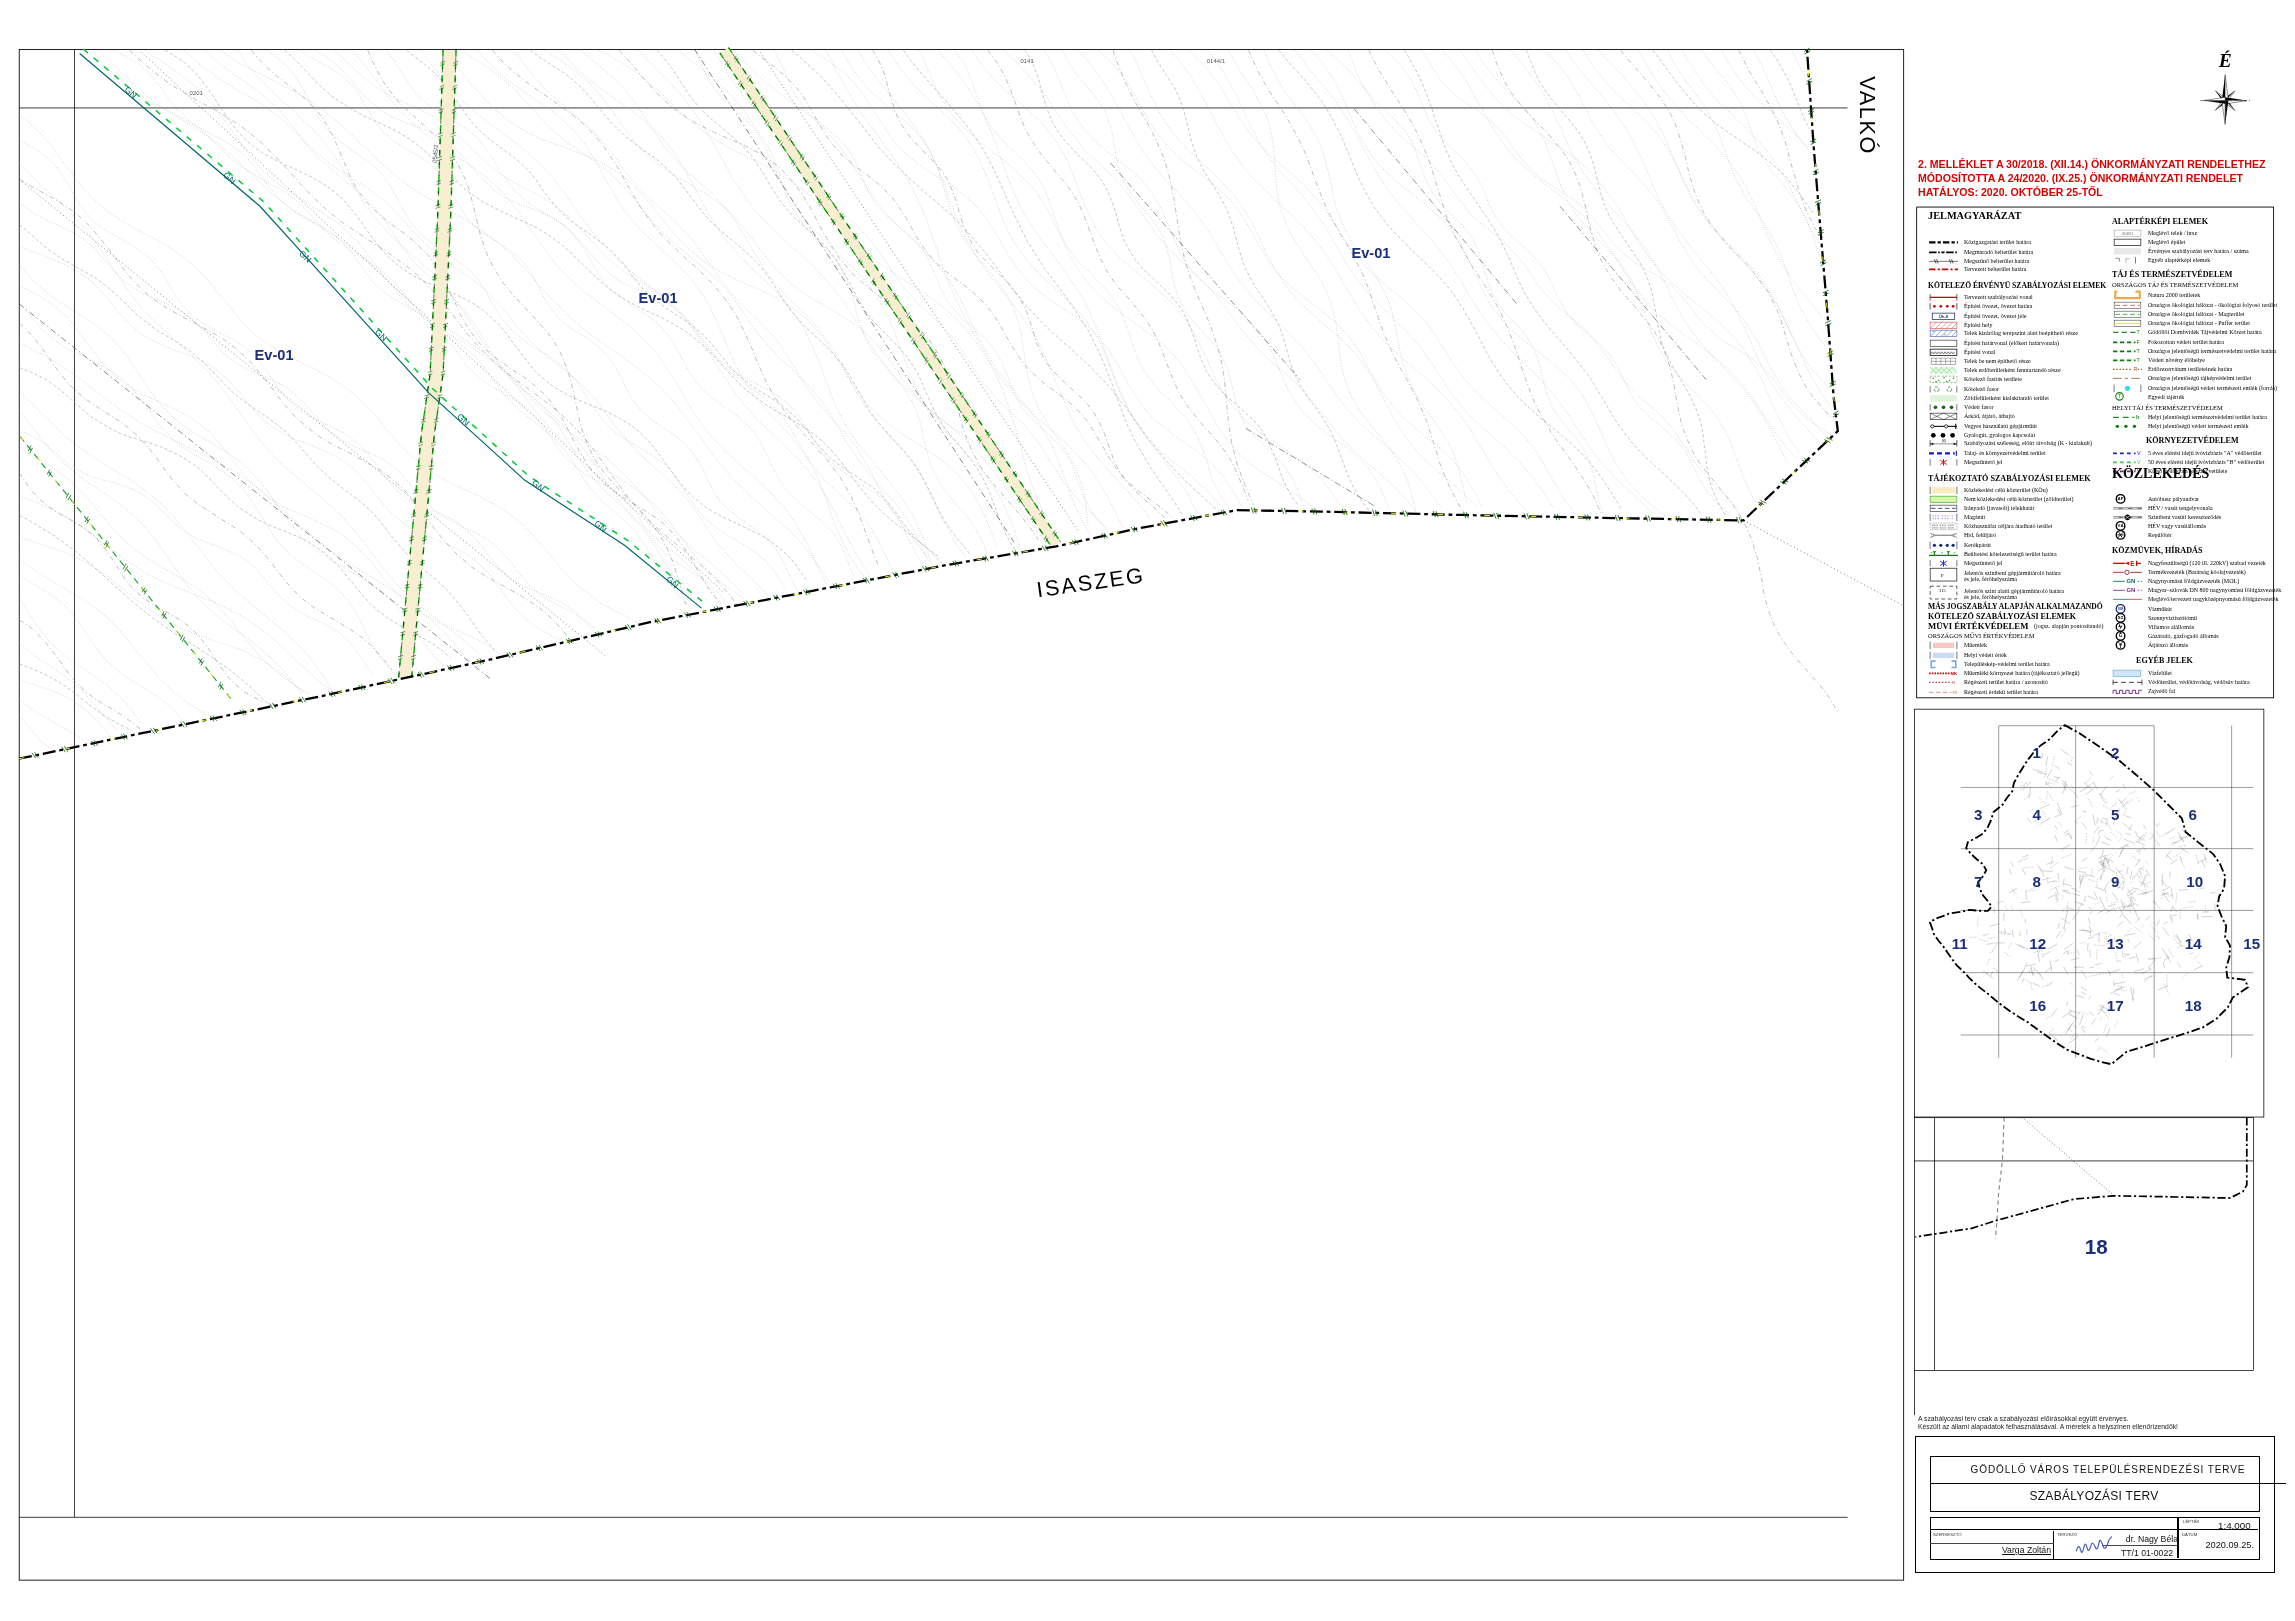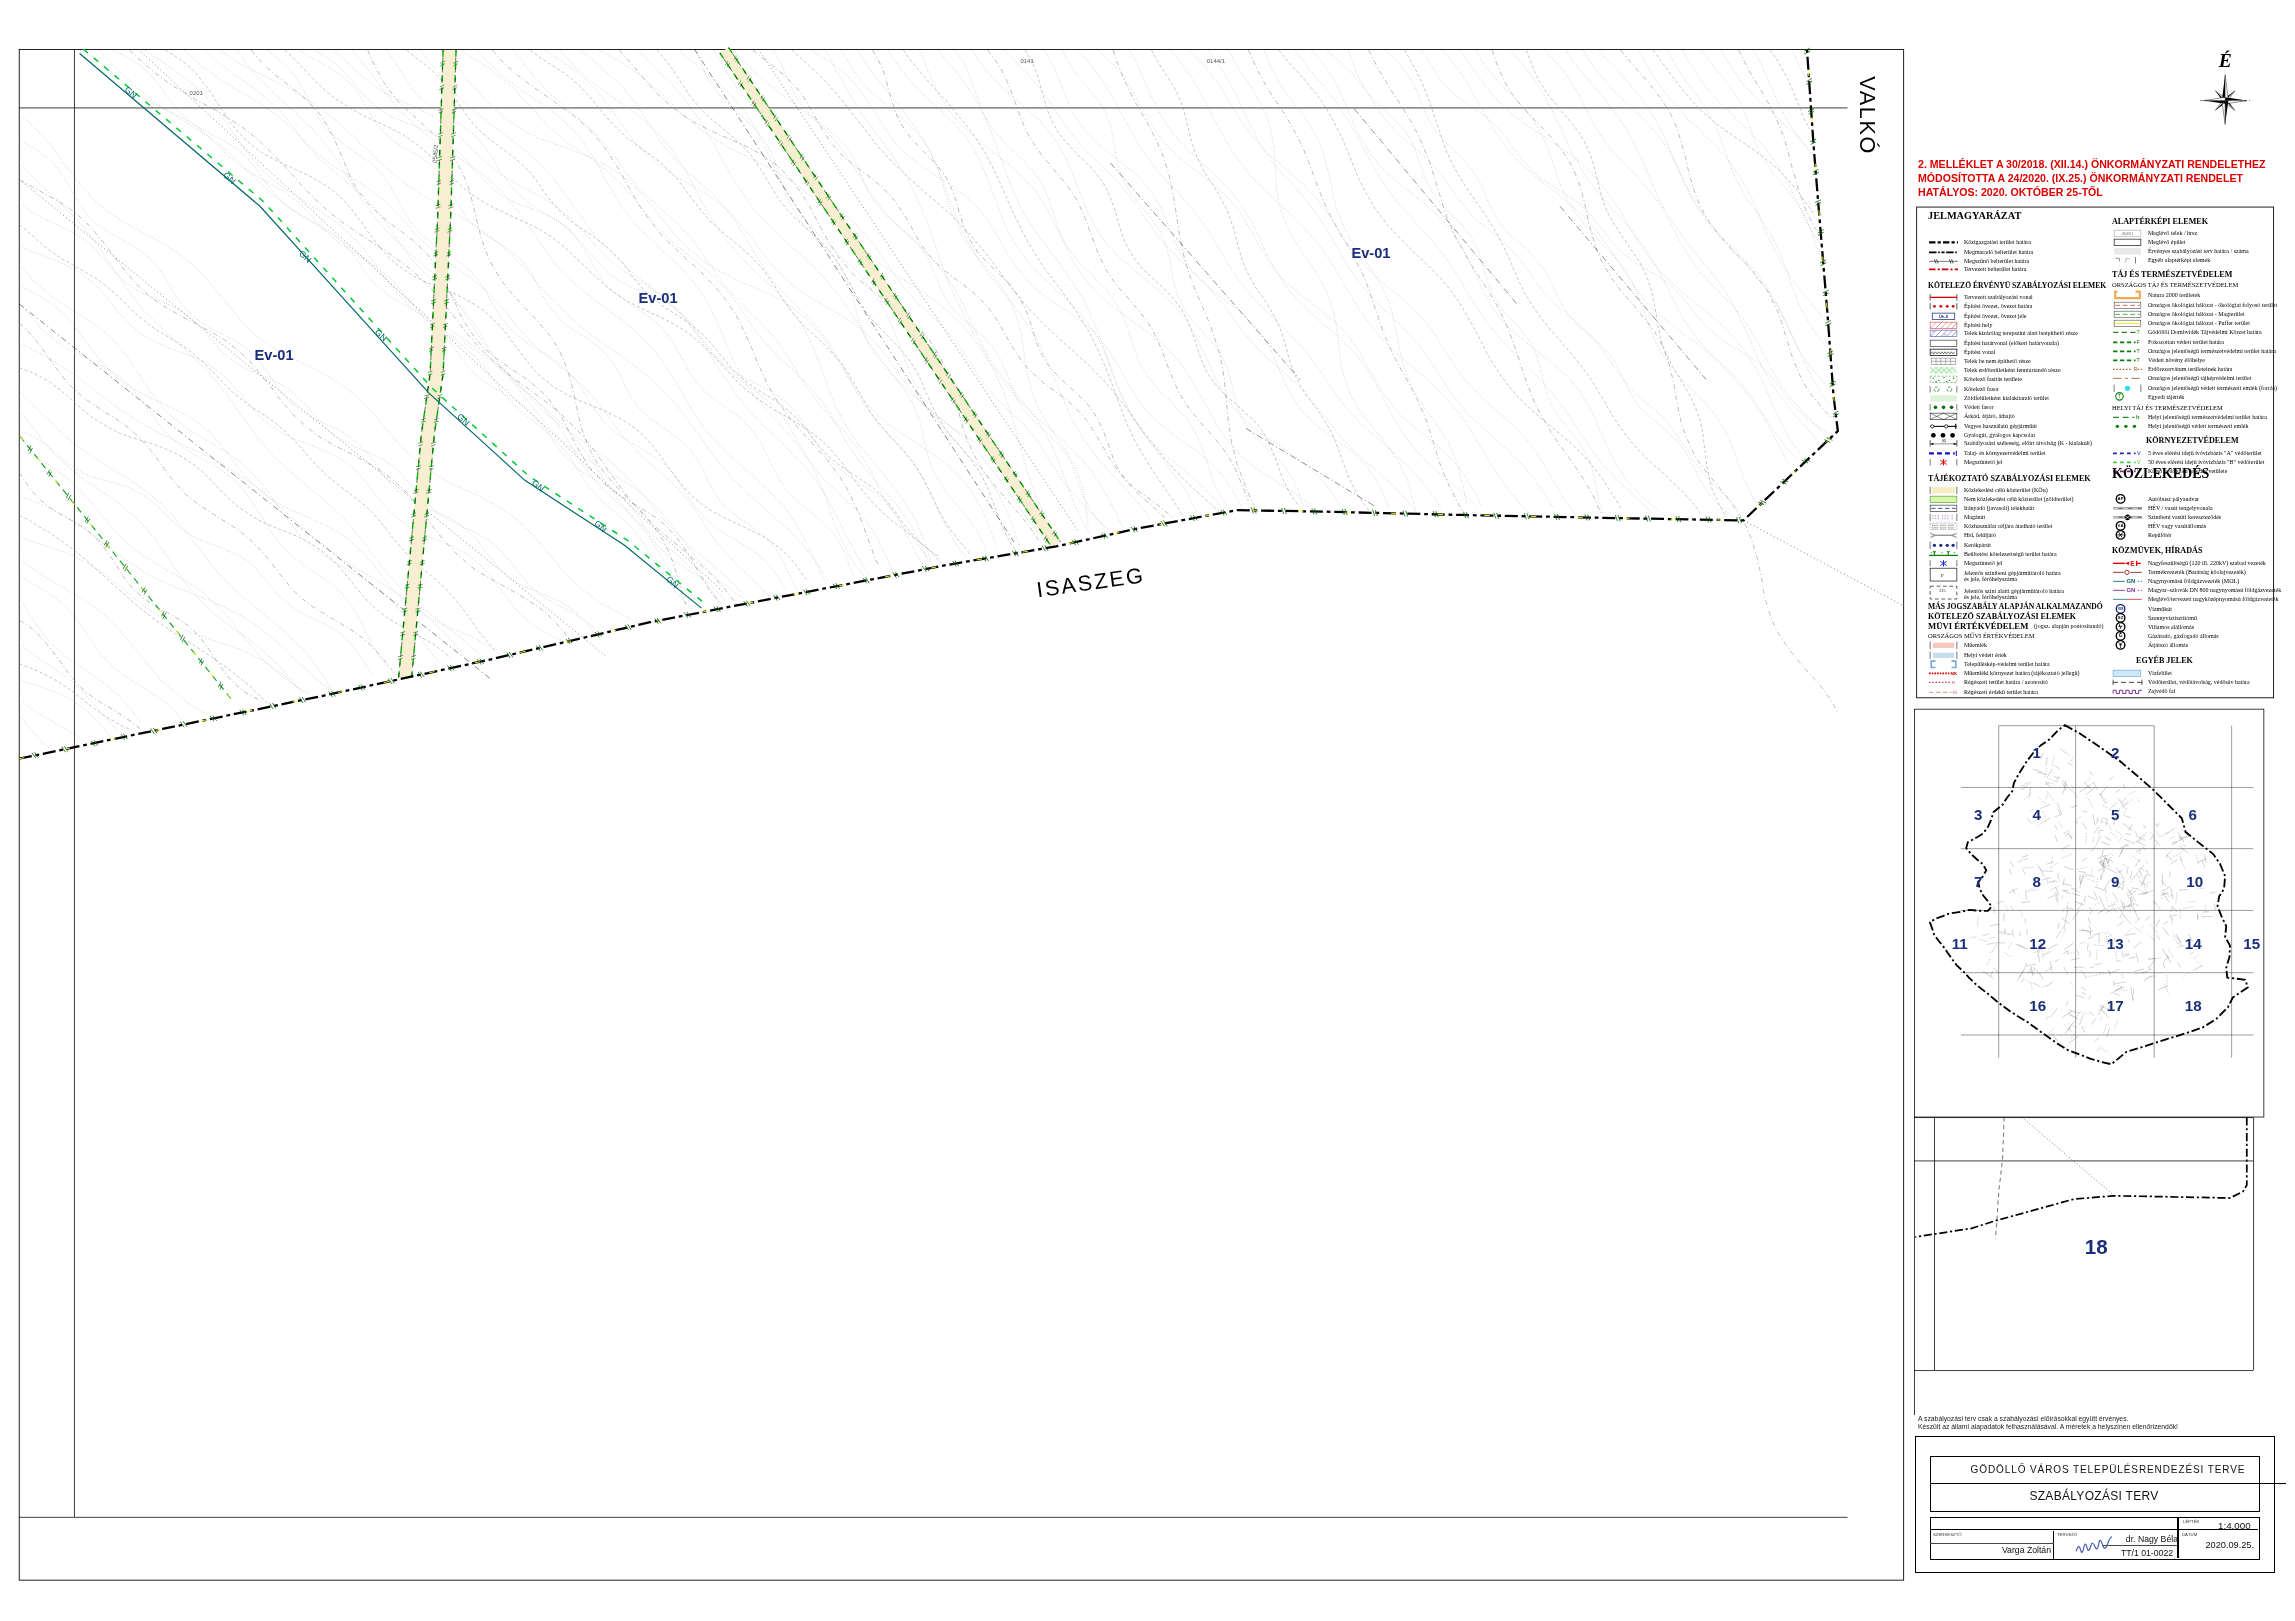--- a/index.html
+++ b/index.html
@@ -2010,21 +2010,21 @@
 <div class="abs" style="left:1930px;top:1517px;width:328px;height:41px;border:1.6px solid #000;"></div>
 <div class="abs" style="left:2177px;top:1517px;width:1.6px;height:41px;background:#000;"></div>
 <div class="abs" style="left:1930px;top:1529px;width:328px;height:1.1px;background:#000;"></div>
 <div class="abs" style="left:2053px;top:1531px;width:1.1px;height:28px;background:#000;"></div>
 
 <div class="abs" style="left:2183px;top:1519px;font-size:4.3px;color:#333;">LÉPTÉK</div>
 <div class="abs" style="left:2218px;top:1520px;font-size:9.8px;color:#111;">1:4.000</div>
 
 <div class="abs" style="left:1933px;top:1532px;font-size:4.3px;color:#333;">SZERKESZTŐ</div>
 <div class="abs" style="left:1930px;top:1543px;width:124px;height:0.5px;background:#444;"></div>
-<div class="abs" style="left:1967px;top:1545px;width:119px;text-align:center;font-size:8.7px;color:#111;">Varga Zoltán</div>
+<div class="abs" style="left:1967px;top:1545px;width:119px;text-align:center;font-size:8.7px;color:#111;text-decoration:underline;">Varga Zoltán</div>
 
 <div class="abs" style="left:2057px;top:1532px;font-size:4.3px;color:#333;">TERVEZŐ</div>
 <div class="abs" style="left:2116px;top:1534px;width:62px;text-align:right;font-size:8.7px;color:#111;">dr. Nagy Béla</div>
 <div class="abs" style="left:2102px;top:1545px;width:75px;height:0.5px;background:#444;"></div>
 <div class="abs" style="left:2116px;top:1548px;width:62px;text-align:center;font-size:8.7px;color:#111;">TT/1 01-0022</div>
 
 <svg class="abs" style="left:2074px;top:1535px" width="38" height="23" viewBox="0 0 70 42">
       <path d="M4 30 q5 -16 8 -3 q3 11 6 -4 q3 -13 6 0 q3 12 7 -3 q3 -11 8 2 q4 10 7 -8 q2 -11 7 5 q4 12 9 -3 q5 -17 12 -11 q6 5 2 -10" fill="none" stroke="#4a5fb0" stroke-width="2.2"></path>
     </svg>
 

